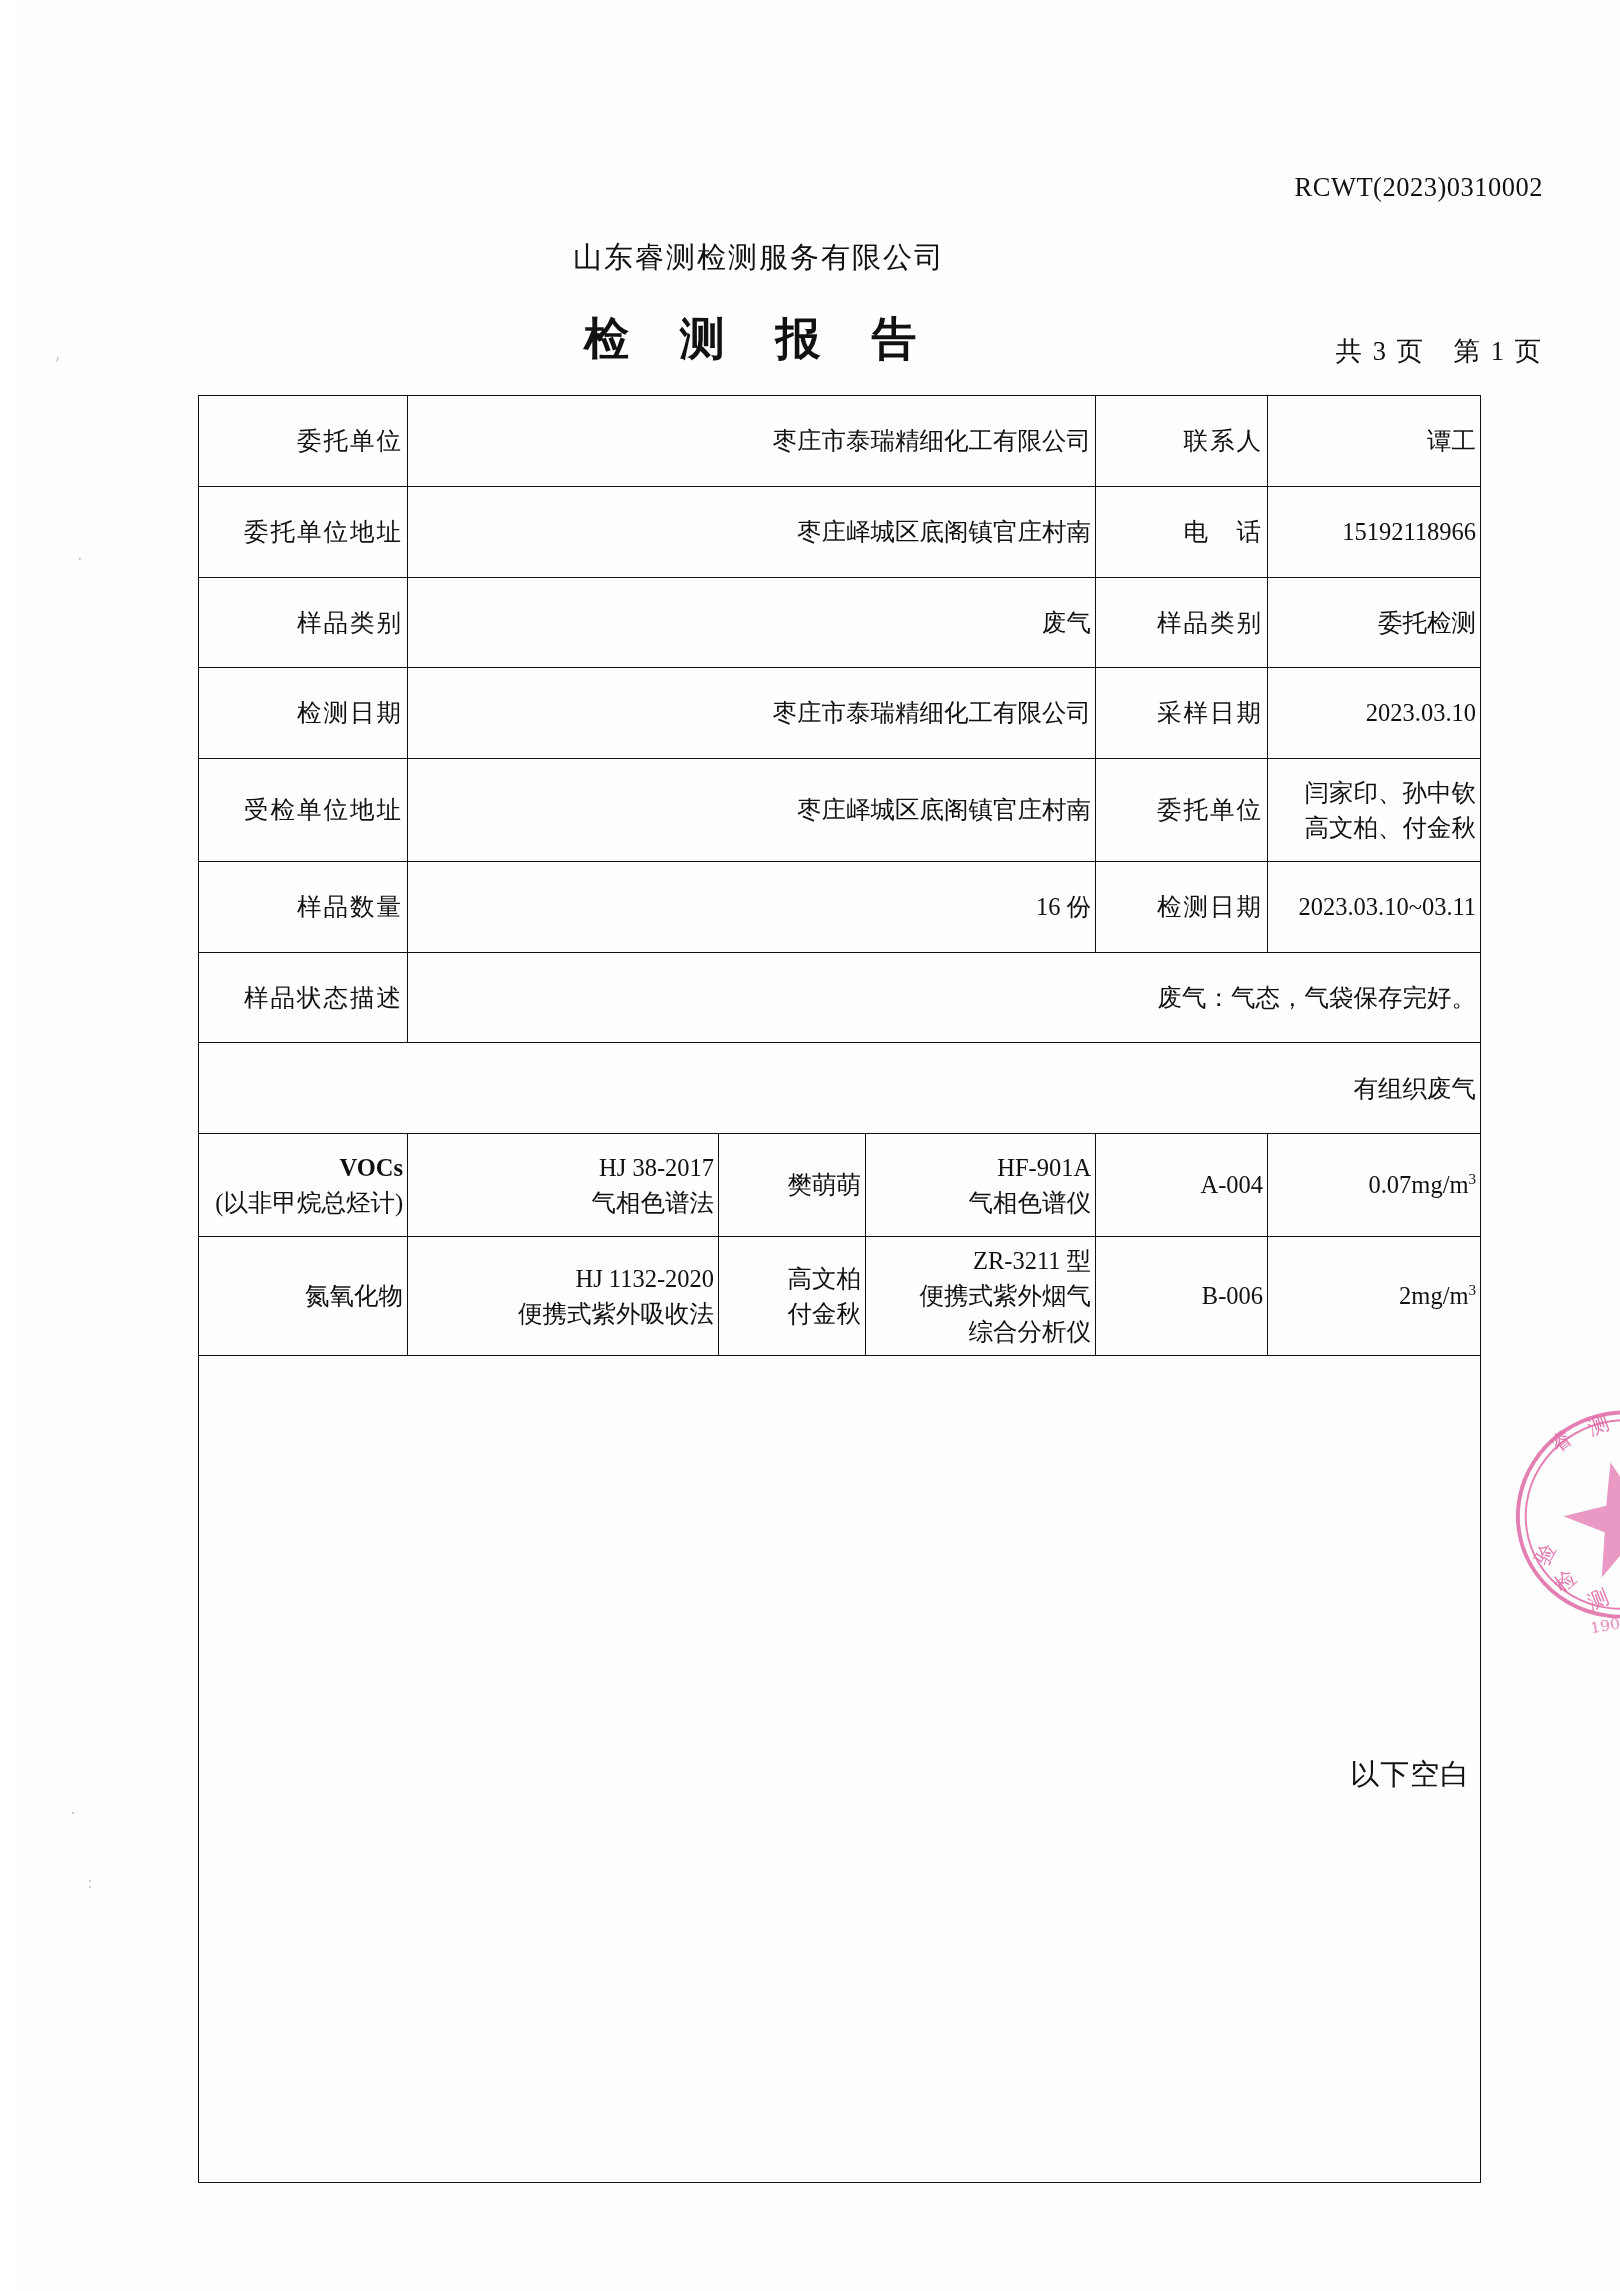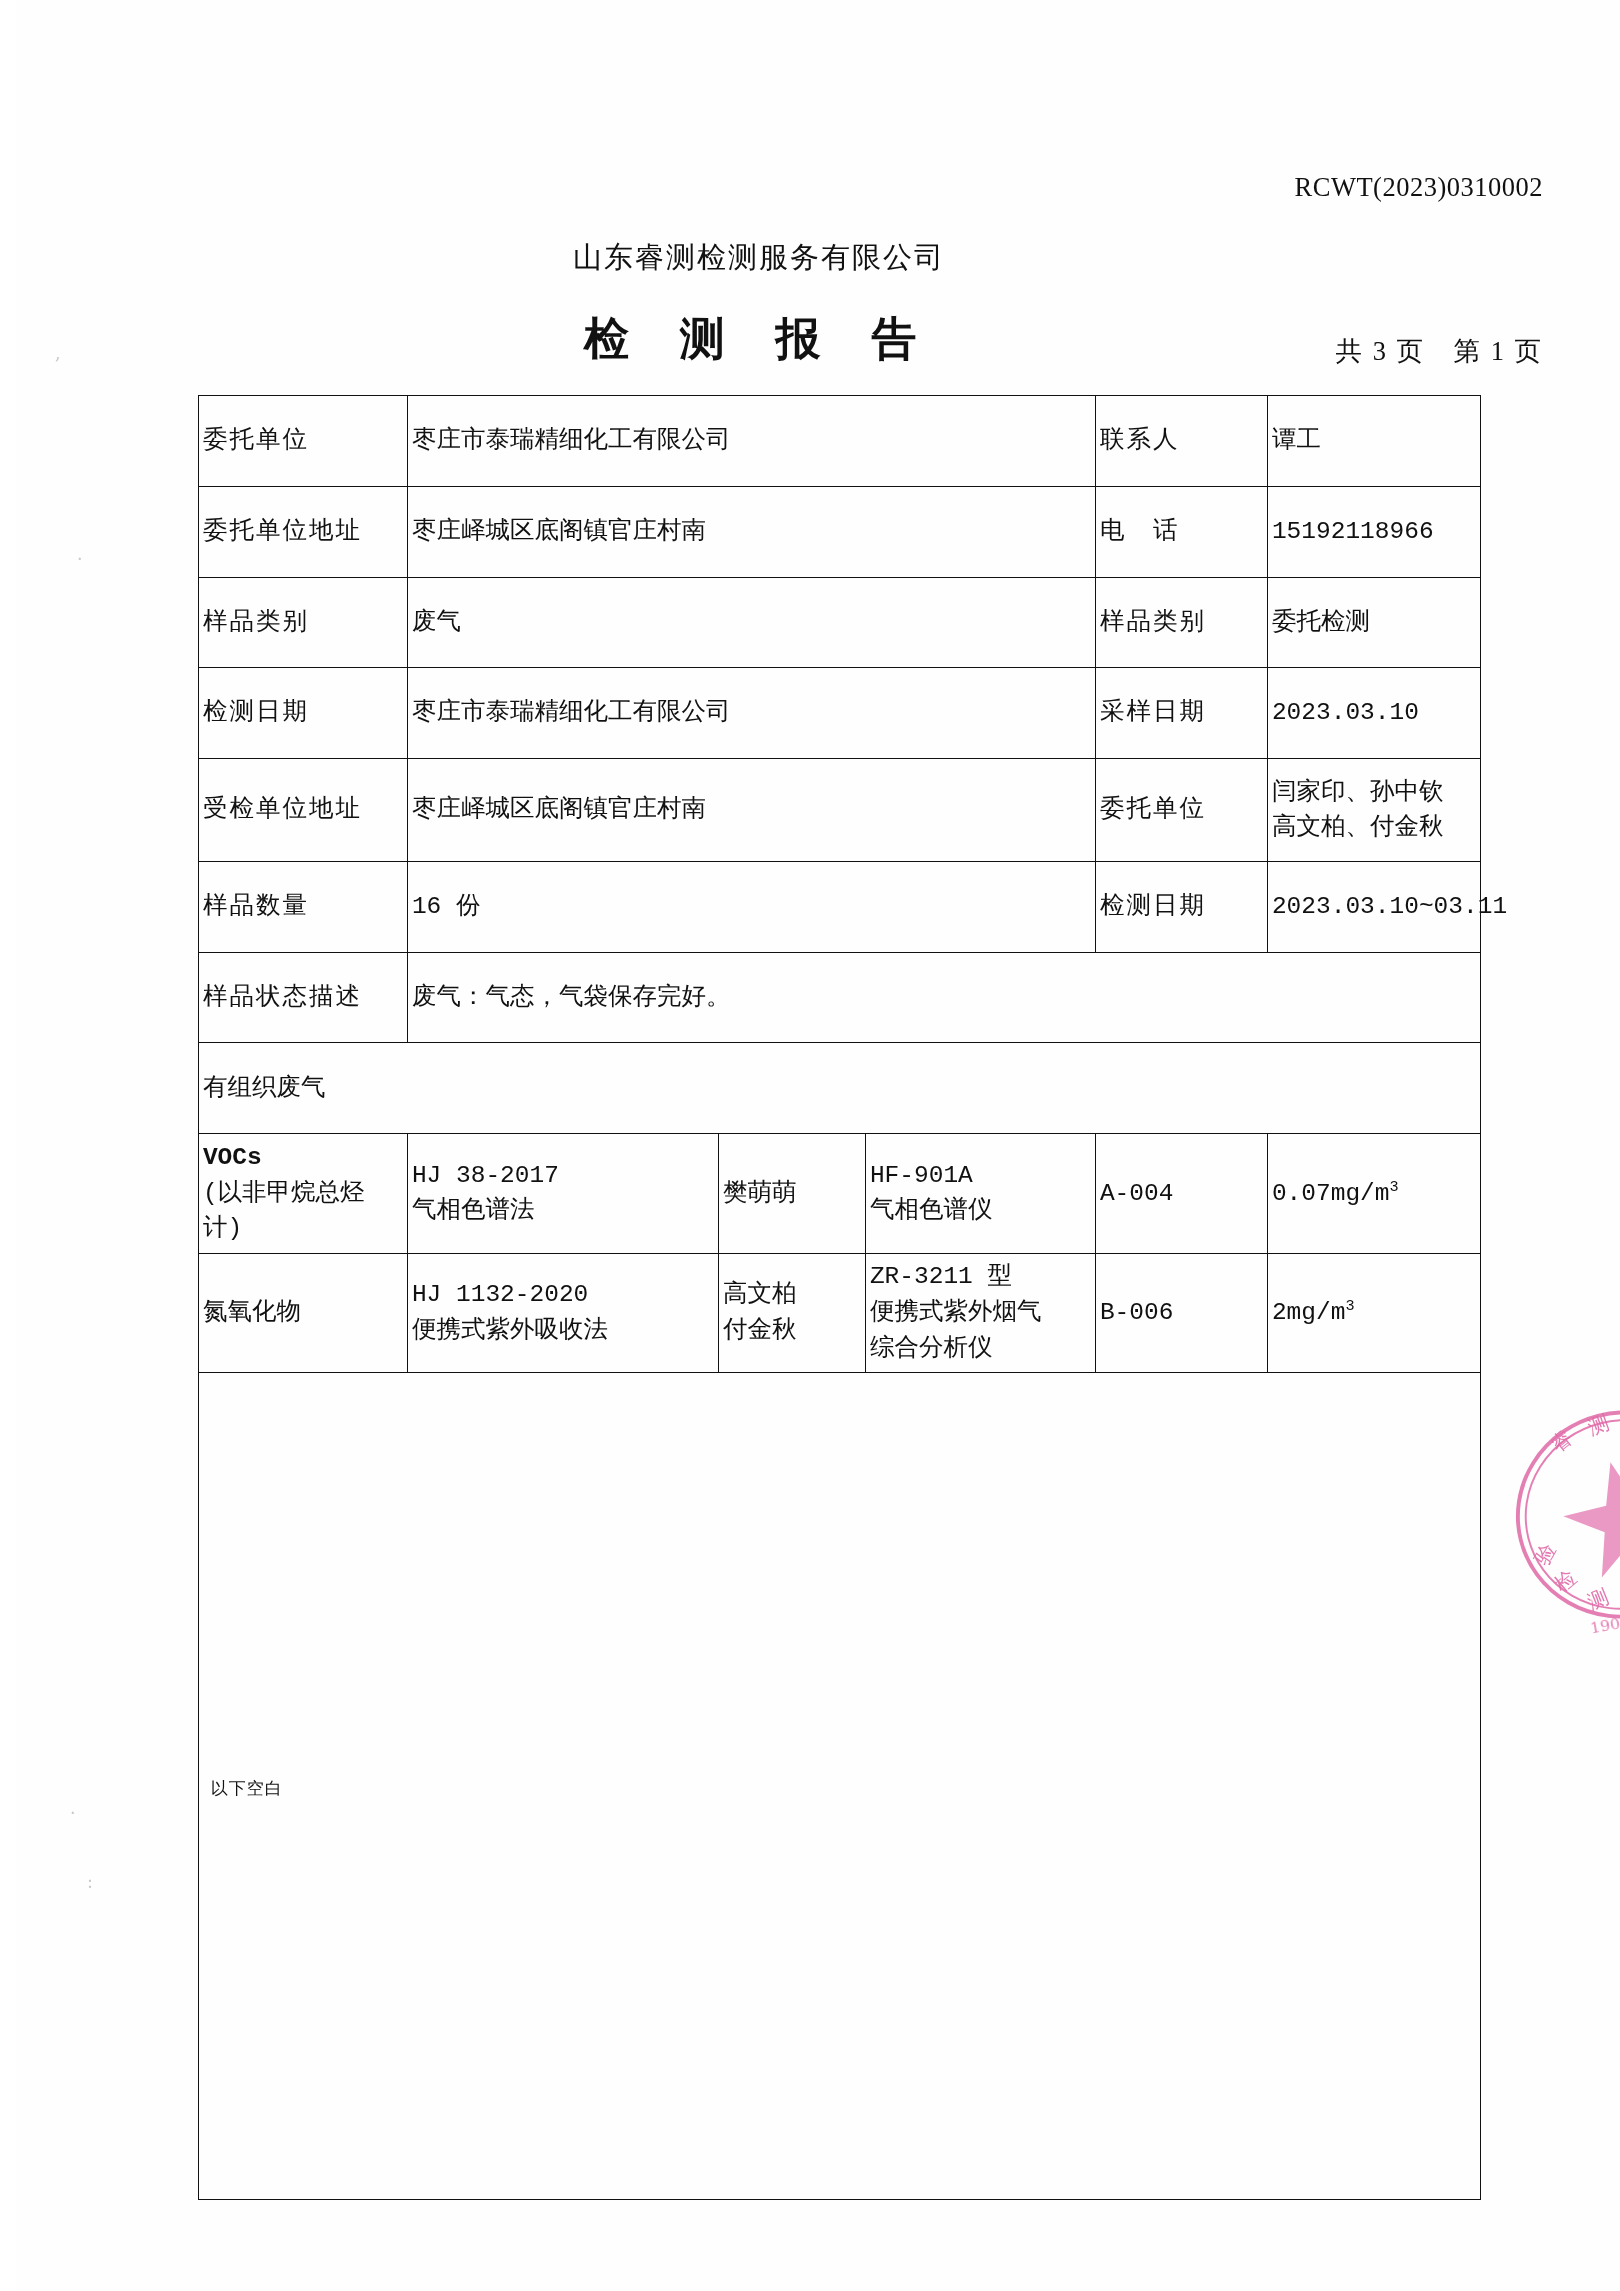--- a/index.html
+++ b/index.html
@@ -70,35 +70,35 @@
   .main-table {
     position: absolute;
     left: 182px;
     top: 395px;
     width: 1281px;
     border-collapse: collapse;
     table-layout: fixed;
   }
   .main-table td {
     border: 1.5px solid #111;
-    text-align: left;
+    text-align: right;
     vertical-align: middle;
     font-size: 24.5px;
-    font-family: Liberation Mono, monospace;
+    font-family: Liberation Serif, serif;
     padding: 5.9px 3.9px;
     line-height: 1.45;
   }
   .h80 { height: 78px; }
   .h92 { height: 90px; }
   .label-cell { letter-spacing: 2px; }
   .tall-blank { height: 814px; vertical-align: top; text-align: left; }
   .blank-note {
     display: block;
     padding: 9.8px 5.9px 0 7.8px;
-    font-size: 17px;
+    font-size: 29px;
     letter-spacing: 1px;
   }
   .sub-line { display: block; }
   .nowrap { white-space: nowrap; margin-top: 28px; }
   .bold { font-weight: bold; }
   sup { font-size: 0.62em; vertical-align: super; }
 
   
   .stamp {
     position: absolute;

